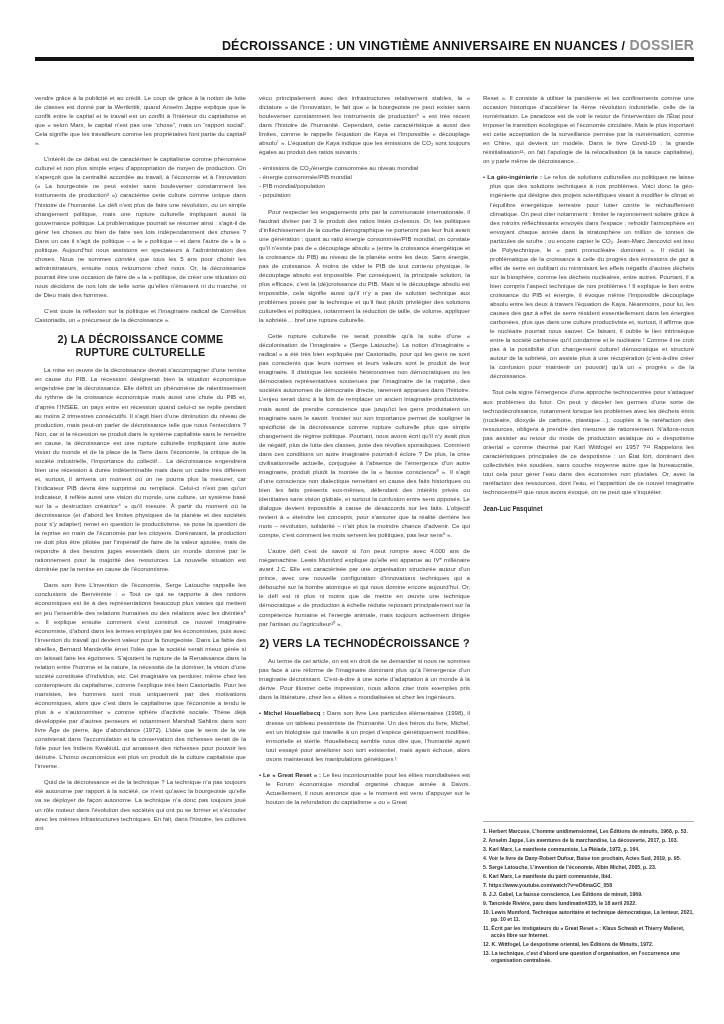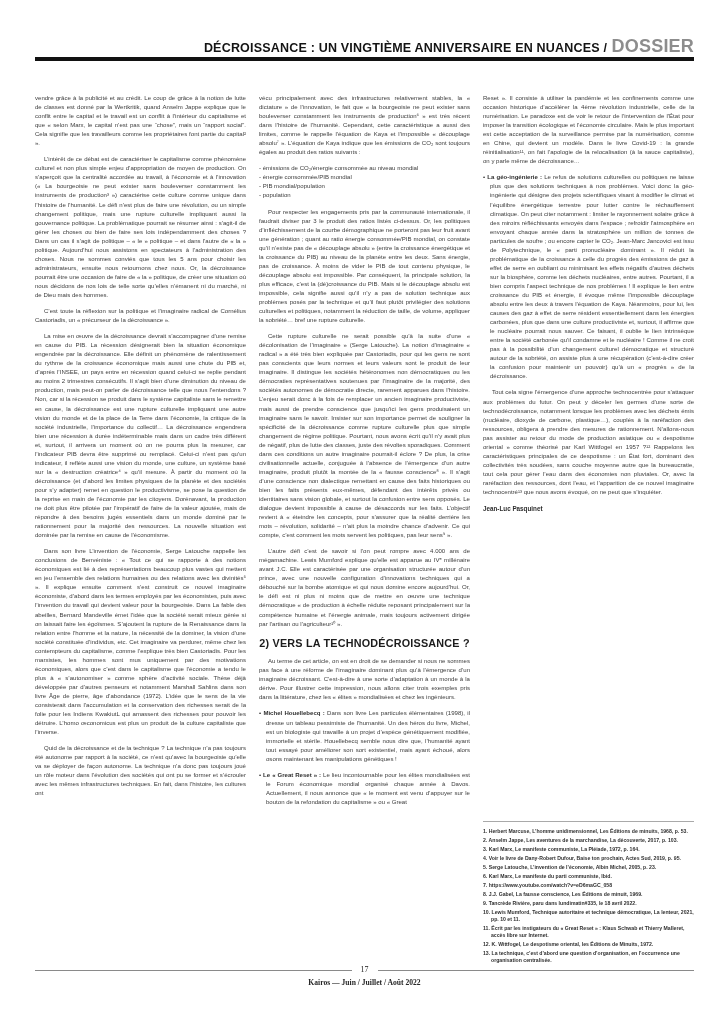--- a/index.html
+++ b/index.html
@@ -5,21 +5,21 @@
   html,body{margin:0;padding:0;}
   body{
     width:724px;height:1024px;background:#ffffff;position:relative;overflow:hidden;
     font-family:"Liberation Sans", sans-serif;color:#3c3c3c;
     -webkit-font-smoothing:antialiased;
   }
   .page{position:absolute;inset:0;}
   
   .header{position:absolute;top:36px;left:35px;right:30px;text-align:right;white-space:nowrap;}
   .header .strong{font-size:12.5px;font-weight:700;letter-spacing:.2px;color:#141414;padding-left:44px;}
-  .header .light{font-size:18px;font-weight:700;letter-spacing:.2px;color:#8d8d8d;}
+  .header .light{font-size:14px;font-weight:700;letter-spacing:.2px;color:#8d8d8d;}
   .header-rule{position:absolute;top:57px;left:35px;right:30px;height:3.5px;background:#121212;}
   
   .columns{position:absolute;top:94px;left:35px;right:30px;height:872px;display:flex;gap:13px;}
   .col{flex:1 1 0;min-width:0;font-size:6.05px;line-height:9.05px;text-align:justify;overflow:hidden;}
   .col-flow{width:100%;}
   .col.flexcol{display:flex;flex-direction:column;}
   .para{margin:0 0 7px 0;text-indent:9px;}
   .para.noindent{text-indent:0;}
   .sec-heading{font-size:10.8px;line-height:12.6px;font-weight:700;text-align:center;color:#1c1c1c;
     margin:8px 0 8px 0;letter-spacing:.2px;}
@@ -51,20 +51,21 @@
     <span class="light">DOSSIER</span>
   </div>
   <div class="header-rule"></div>
 
   <div class="columns">
     <div class="col">
       <div class="col-flow">
           <p class="para noindent">vendre grâce à la publicité et au crédit. Le coup de grâce à la notion de lutte de classes est donné par la Wertkritik, quand Anselm Jappe explique que le conflit entre le capital et le travail est un conflit à l’intérieur du capitalisme et que « selon Marx, le capital n’est pas une “chose”, mais un “rapport social”. Cela signifie que les travailleurs comme les propriétaires font partie du capital² ».</p>
           <p class="para">L’intérêt de ce débat est de caractériser le capitalisme comme phénomène culturel et non plus simple enjeu d’appropriation de moyen de production. On s’aperçoit que la centralité accordée au travail, à l’économie et à l’innovation (« La bourgeoisie ne peut exister sans bouleverser constamment les instruments de production³ ») caractérise cette culture comme unique dans l’histoire de l’humanité. Le défi n’est plus de faire une révolution, ou un simple changement politique, mais une rupture culturelle impliquant aussi la gouvernance politique. La problématique pourrait se résumer ainsi : s’agit-il de gérer les choses ou bien de faire ses lois indépendamment des choses ? Dans un cas il s’agit de politique – « le » politique – et dans l’autre de « la » politique. Aujourd’hui nous assistons en spectateurs à l’administration des choses. Nous ne sommes conviés que tous les 5 ans pour choisir les administrateurs, ensuite nous retournons chez nous. Or, la décroissance pourrait être une occasion de faire de « la » politique, de créer une situation où nous décidons de nos lois de telle sorte qu’elles n’émanent ni du marché, ni de Dieu mais des hommes.</p>
           <p class="para">C’est toute la réflexion sur la politique et l’imaginaire radical de Cornélius Castoriadis, un « précurseur de la décroissance ».</p>
+          <h2 class="sec-heading">2) LA DÉCROISSANCE COMME RUPTURE CULTURELLE</h2>
           <p class="para">La mise en œuvre de la décroissance devrait s’accompagner d’une remise en cause du PIB. La récession désignerait bien la situation économique engendrée par la décroissance. Elle définit un phénomène de ralentissement du rythme de la croissance économique mais aussi une chute du PIB et, d’après l’INSEE, un pays entre en récession quand celui-ci se replie pendant au moins 2 trimestres consécutifs. Il s’agit bien d’une diminution du niveau de production, mais peut-on parler de décroissance telle que nous l’entendons ? Non, car si la récession se produit dans le système capitaliste sans le remettre en cause, la décroissance est une rupture culturelle impliquant une autre vision du monde et de la place de la Terre dans l’économie, la critique de la société industrielle, l’importance du collectif… La décroissance engendrera bien une récession à durée indéterminable mais dans un cadre très différent et, surtout, il arrivera un moment où on ne pourra plus la mesurer, car l’indicateur PIB devra être supprimé ou remplacé. Celui-ci n’est pas qu’un indicateur, il reflète aussi une vision du monde, une culture, un système basé sur la « destruction créatrice⁴ » qu’il mesure. À partir du moment où la décroissance (et d’abord les limites physiques de la planète et des sociétés pour s’y adapter) remet en question le productivisme, se pose la question de la reprise en main de l’économie par les citoyens. Dorénavant, la production ne doit plus être pilotée par l’impératif de faire de la valeur ajoutée, mais de répondre à des besoins jugés essentiels dans un monde dominé par le rationnement pour la majorité des ressources. La nouvelle situation est dominée par la remise en cause de l’économisme.</p>
           <p class="para">Dans son livre L’invention de l’économie, Serge Latouche rappelle les conclusions de Benvéniste : « Tout ce qui se rapporte à des notions économiques est lié à des représentations beaucoup plus vastes qui mettent en jeu l’ensemble des relations humaines ou des relations avec les divinités⁵ ». Il explique ensuite comment s’est construit ce nouvel imaginaire économiste, d’abord dans les termes employés par les économistes, puis avec l’invention du travail qui devient valeur pour la bourgeoisie. Dans La fable des abeilles, Bernard Mandeville émet l’idée que la société serait mieux gérée si on laissait faire les égoïsmes. S’ajoutent la rupture de la Renaissance dans la relation entre l’homme et la nature, la nécessité de la dominer, la vision d’une société constituée d’individus, etc. Cet imaginaire va perdurer, même chez les contempteurs du capitalisme, comme l’explique très bien Castoriadis. Pour les marxistes, les hommes sont mus uniquement par des motivations économiques, alors que c’est dans le capitalisme que l’économie a tendu le plus à « s’autonomiser » comme sphère d’activité sociale. Thèse déjà développée par d’autres penseurs et notamment Marshall Sahlins dans son livre Âge de pierre, âge d’abondance (1972). L’idée que le sens de la vie consisterait dans l’accumulation et la conservation des richesses serait de la folie pour les Indiens KwakiutL qui amassent des richesses pour pouvoir les détruire. L’homo œconomicus est plus un produit de la culture capitaliste que l’inverse.</p>
           <p class="para">Quid de la décroissance et de la technique ? La technique n’a pas toujours été autonome par rapport à la société, ce n’est qu’avec la bourgeoisie qu’elle va se déployer de façon autonome. La technique n’a donc pas toujours joué un rôle moteur dans l’évolution des sociétés qui ont pu se former et s’écrouler avec les mêmes infrastructures techniques. En fait, dans l’histoire, les cultures ont</p>
         </div>
     </div>
     <div class="col">
       <div class="col-flow">
           <p class="para noindent">vécu principalement avec des infrastructures relativement stables, la « dictature » de l’innovation, le fait que « la bourgeoisie ne peut exister sans bouleverser constamment les instruments de production⁶ » est très récent dans l’histoire de l’humanité. Cependant, cette caractéristique a aussi des limites, comme le rappelle l’équation de Kaya et l’impossible « découplage absolu⁷ ». L’équation de Kaya indique que les émissions de CO₂ sont toujours égales au produit des ratios suivants :</p>
           <div class="plain-list">
             <div class="list-line">- émissions de CO₂/énergie consommée au niveau mondial</div>
@@ -102,22 +103,14 @@
             <div class="footnote">9. Tancrède Rivière, paru dans lundimatin#335, le 18 avril 2022.</div>
             <div class="footnote">10. Lewis Mumford, Technique autoritaire et technique démocratique, La lenteur, 2021, pp. 10 et 11.</div>
             <div class="footnote">11. Écrit par les instigateurs du « Great Reset » : Klaus Schwab et Thierry Malleret, accès libre sur Internet.</div>
             <div class="footnote">12. K. Wittfogel, Le despotisme oriental, les Éditions de Minuits, 1972.</div>
             <div class="footnote">13. La technique, c’est d’abord une question d’organisation, en l’occurrence une organisation centralisée.</div>
           </div>
       </div>
     </div>
   </div>
 
-  <div class="footer">
-    <div class="footer-row">
-      <div class="hr"></div>
-      <span class="page-number">17</span>
-      <div class="hr"></div>
-    </div>
-    <div class="journal-line">Kairos — Juin / Juillet / Août 2022</div>
-  </div>
 
 </div>
 
 </body></html>

